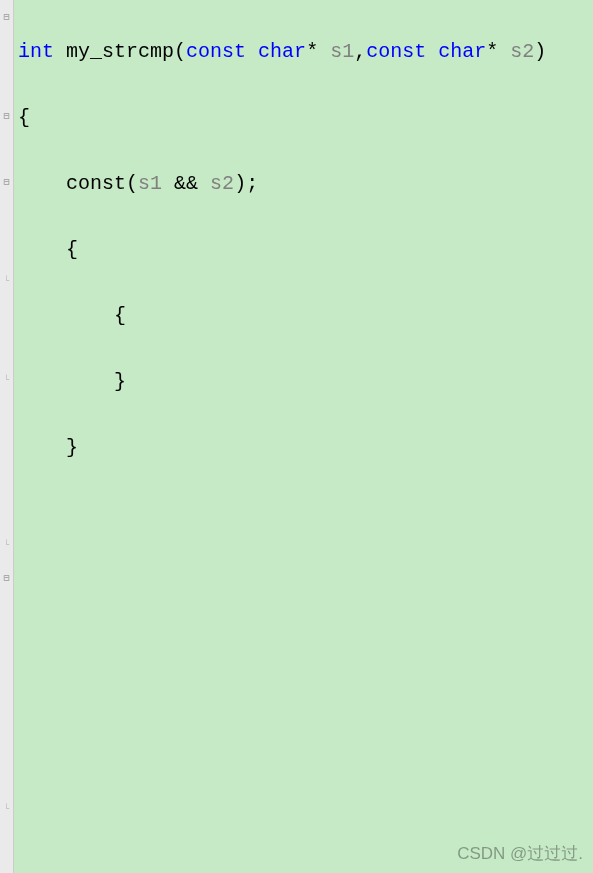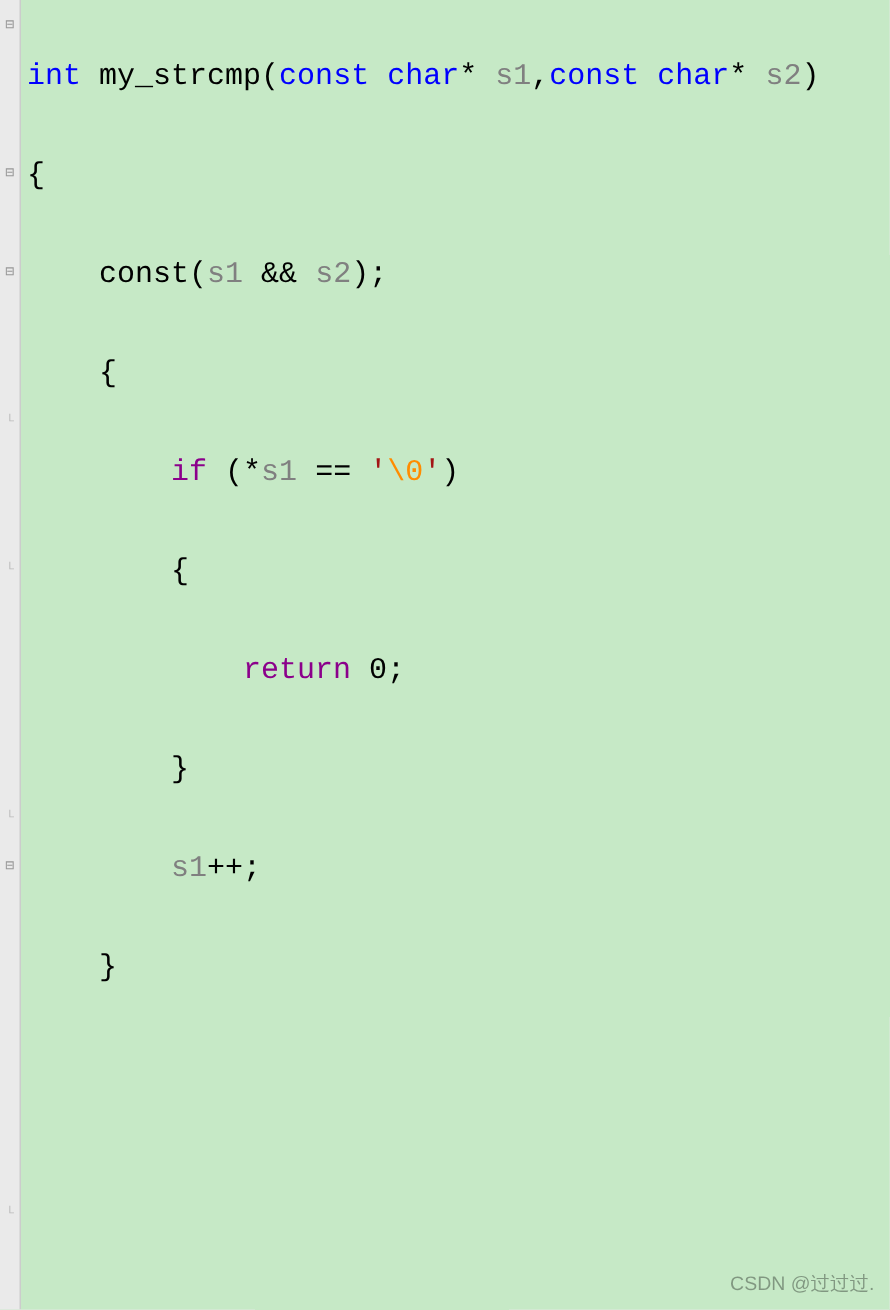--- a/index.html
+++ b/index.html
@@ -55,21 +55,21 @@
 .punct { color: #000; }
 .esc { color: #ff8c00; }
 .char-lit { color: #a31515; }
 .num { color: #000; }
 .line { display: block; }
 .watermark {
   position: absolute;
   bottom: 8px;
   right: 10px;
   color: rgba(0,0,0,0.35);
-  font-size: 13px;
+  font-size: 17px;
   font-family: sans-serif;
 }
 </style>
 </head>
 <body>
 
 <div class="editor">
   <div class="gutter">
     <div class="fold box"></div>
     <div class="fold"></div>
@@ -95,25 +95,22 @@
     <div class="fold"></div>
     <div class="fold"></div>
     <div class="fold"></div>
     <div class="fold end"></div>
   </div>
   <div class="code">
 <span class="line"><span class="kw-type">int</span> <span class="func">my_strcmp</span><span class="punct">(</span><span class="kw-const">const</span> <span class="kw-type">char</span><span class="op">*</span> <span class="param">s1</span><span class="punct">,</span><span class="kw-const">const</span> <span class="kw-type">char</span><span class="op">*</span> <span class="param">s2</span><span class="punct">)</span></span>
 <span class="line"><span class="punct">{</span></span>
 <span class="line">    <span class="func">const</span><span class="punct">(</span><span class="param">s1</span> <span class="op">&amp;&amp;</span> <span class="param">s2</span><span class="punct">)</span><span class="punct">;</span></span>
 <span class="line">    <span class="punct">{</span></span>
-<span class="line">        <span class="kw-flow">if</span> <span class="punct">(</span><span class="op">*</span><span class="param">s1</span> <span class="op">==</span> <span class="char-lit">'</span><span class="esc">\0</span><span class="char-lit">'</span><span class="punct">)</span></span>
 <span class="line">        <span class="punct">{</span></span>
-<span class="line">            <span class="kw-flow">return</span> <span class="num">0</span><span class="punct">;</span></span>
 <span class="line">        <span class="punct">}</span></span>
-<span class="line">        <span class="param">s1</span><span class="op">++</span><span class="punct">;</span></span>
 <span class="line">    <span class="punct">}</span></span>
 
 
 
 
 
 
 
 
 

